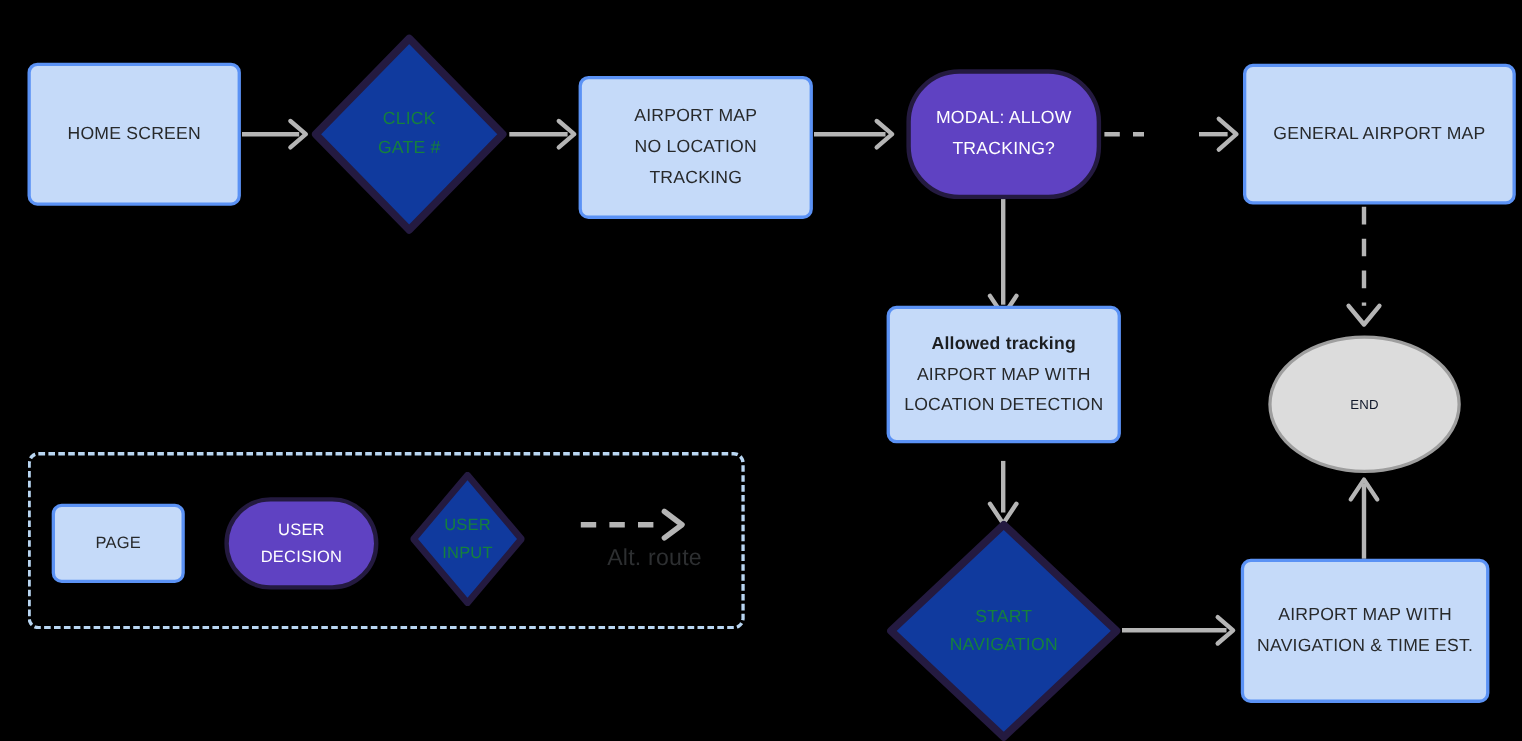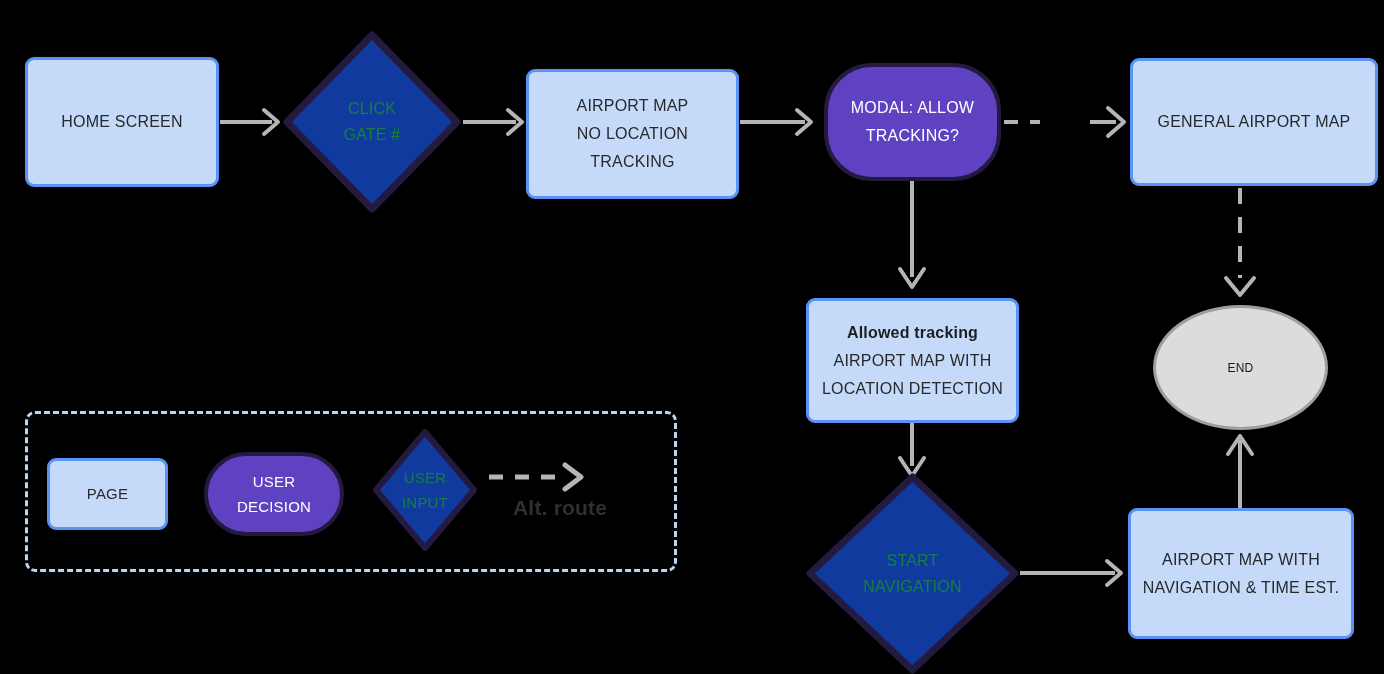--- a/index.html
+++ b/index.html
@@ -133,25 +133,24 @@
   .legend-diamond {
     left: 373px;
     top: 429px;
     width: 104px;
     height: 122px;
   }
   .legend-diamond .label { font-size: 15px; line-height: 25px; }
 
   .legend-alt {
     position: absolute;
-    left: 487px;
+    left: 526px;
     top: 462px;
     width: 160px;
     height: 70px;
-    font-weight: bold;
   }
   .legend-alt .alt-arrow {
     position: absolute;
     left: 0;
     top: 0;
     width: 120px;
     height: 30px;
   }
   .legend-alt .alt-text {
     position: absolute;
@@ -252,21 +251,21 @@
     <div class="label">
       <span>MODAL: ALLOW</span><br>
       <span>TRACKING?</span>
     </div>
   </div>
 
   <div class="node page-box" style="left:1130px; top:58px; width:248px; height:128px;">
     <div class="label">GENERAL AIRPORT MAP</div>
   </div>
 
-  <div class="node page-box" style="left:806px; top:298px; width:213px; height:125px;">
+  <div class="node page-box" style="left:806px; top:278px; width:213px; height:125px;">
     <div class="label">
       <span class="strong">Allowed tracking</span><br>
       <span>AIRPORT MAP WITH</span><br>
       <span>LOCATION DETECTION</span>
     </div>
   </div>
 
   <div class="diamond-wrap" style="left:806px; top:473px; width:213px; height:201px;">
     <svg class="diamond-shape" viewBox="0 0 213 201" preserveAspectRatio="none">
       <polygon points="106.5,4 209,100.5 106.5,197 4,100.5" fill="#103a9e" stroke="#241a40" stroke-width="7" stroke-linejoin="round"></polygon>

